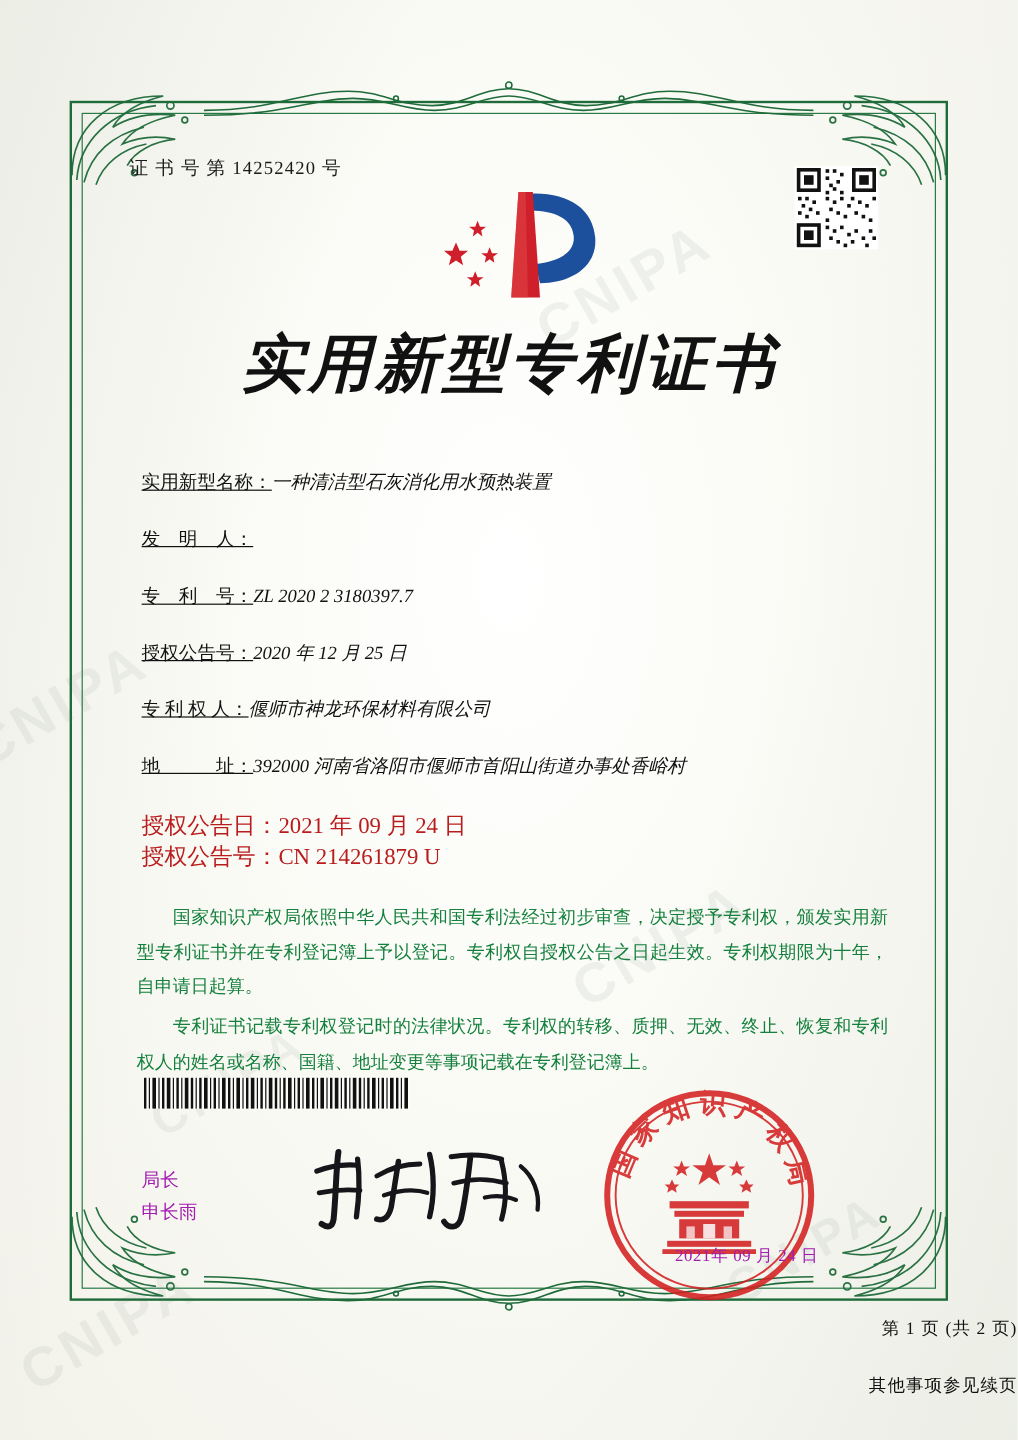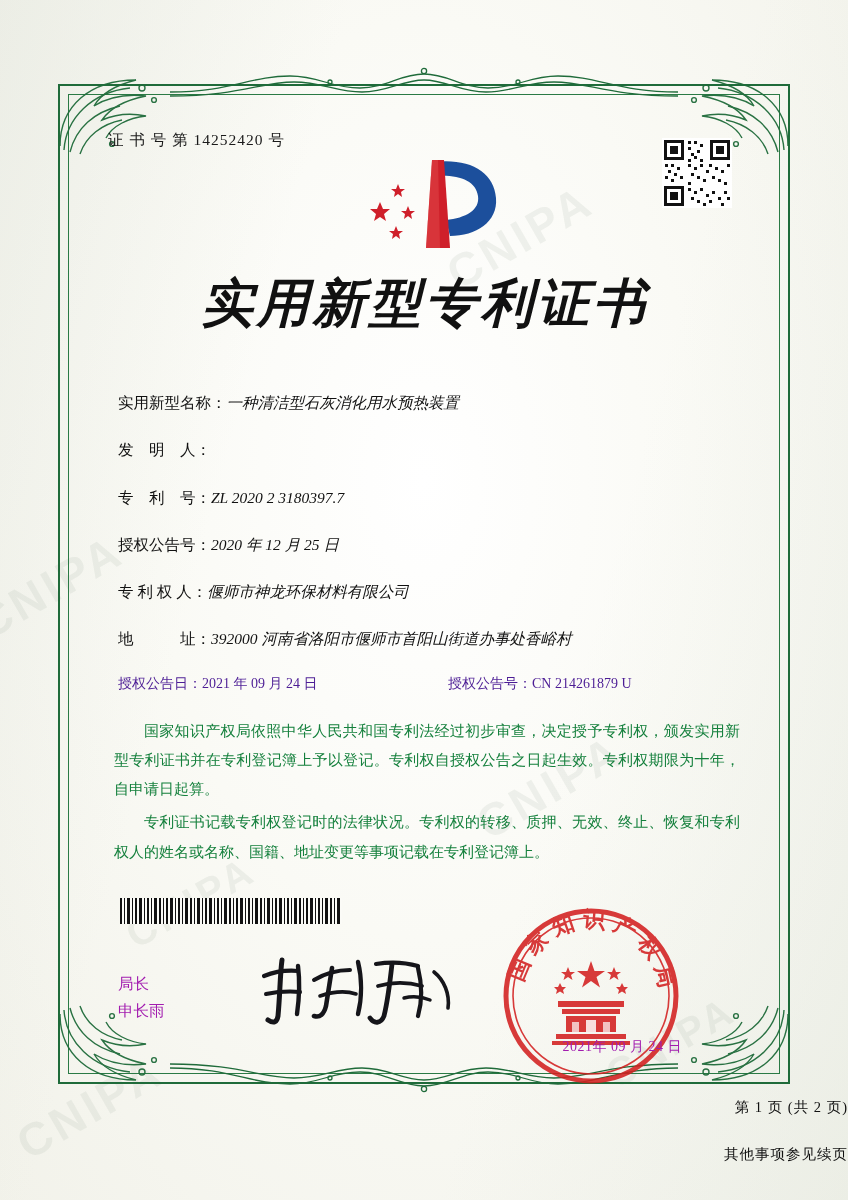--- a/index.html
+++ b/index.html
@@ -153,31 +153,33 @@
     display: flex;
     align-items: baseline;
     font-size: 15.5px;
     color: #111;
     margin-bottom: 24px;
     line-height: 1.5;
   }
   .field-label {
     white-space: pre;
     flex: 0 0 auto;
+    text-decoration: underline;
   }
   .field-value {
     flex: 1 1 auto;
     font-style: italic;
   }
   .row-two {
     display: flex;
     align-items: baseline;
-    font-size: 14px;
-    color: #4c1d95;
+    font-size: 19px;
+    color: #b91c1c;
     margin-bottom: 24px;
+    flex-direction: column;
   }
   .row-two .seg-a { width: 330px; }
   .row-two .seg-b { flex: 1; }
 
   .body-text {
     margin-top: 24px;
     padding: 0 10px 0 14px;
     font-size: 15px;
     line-height: 1.95;
     color: #15803d;

